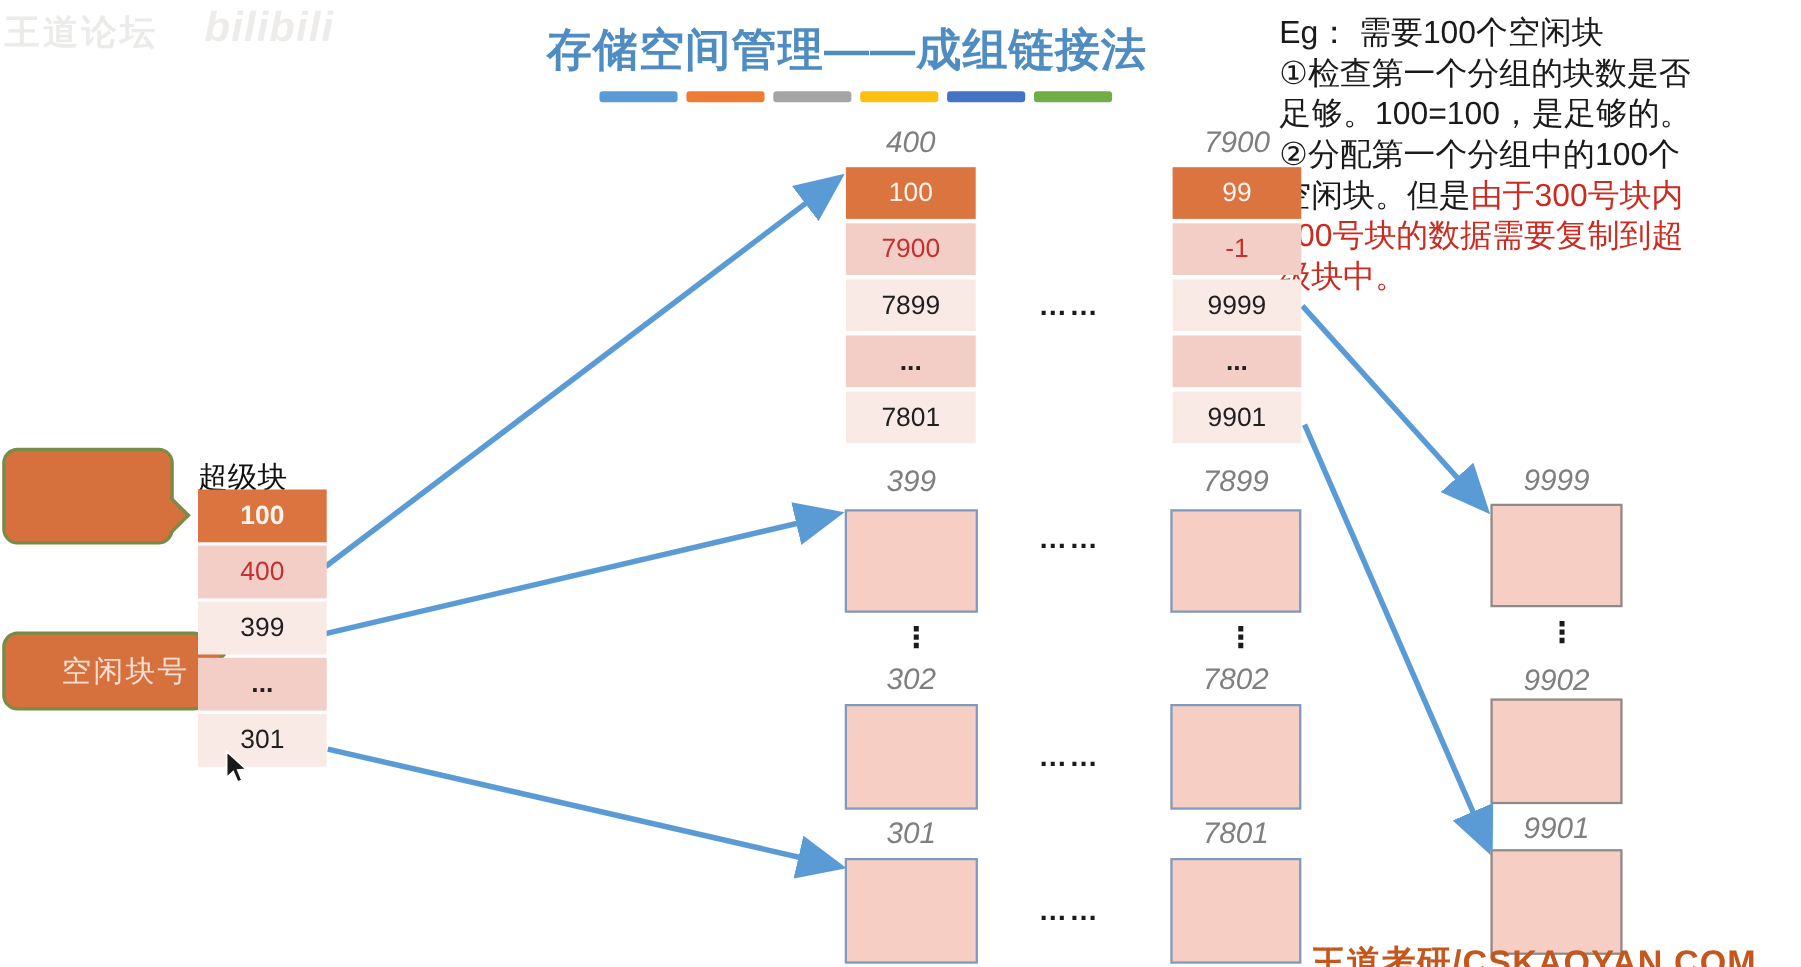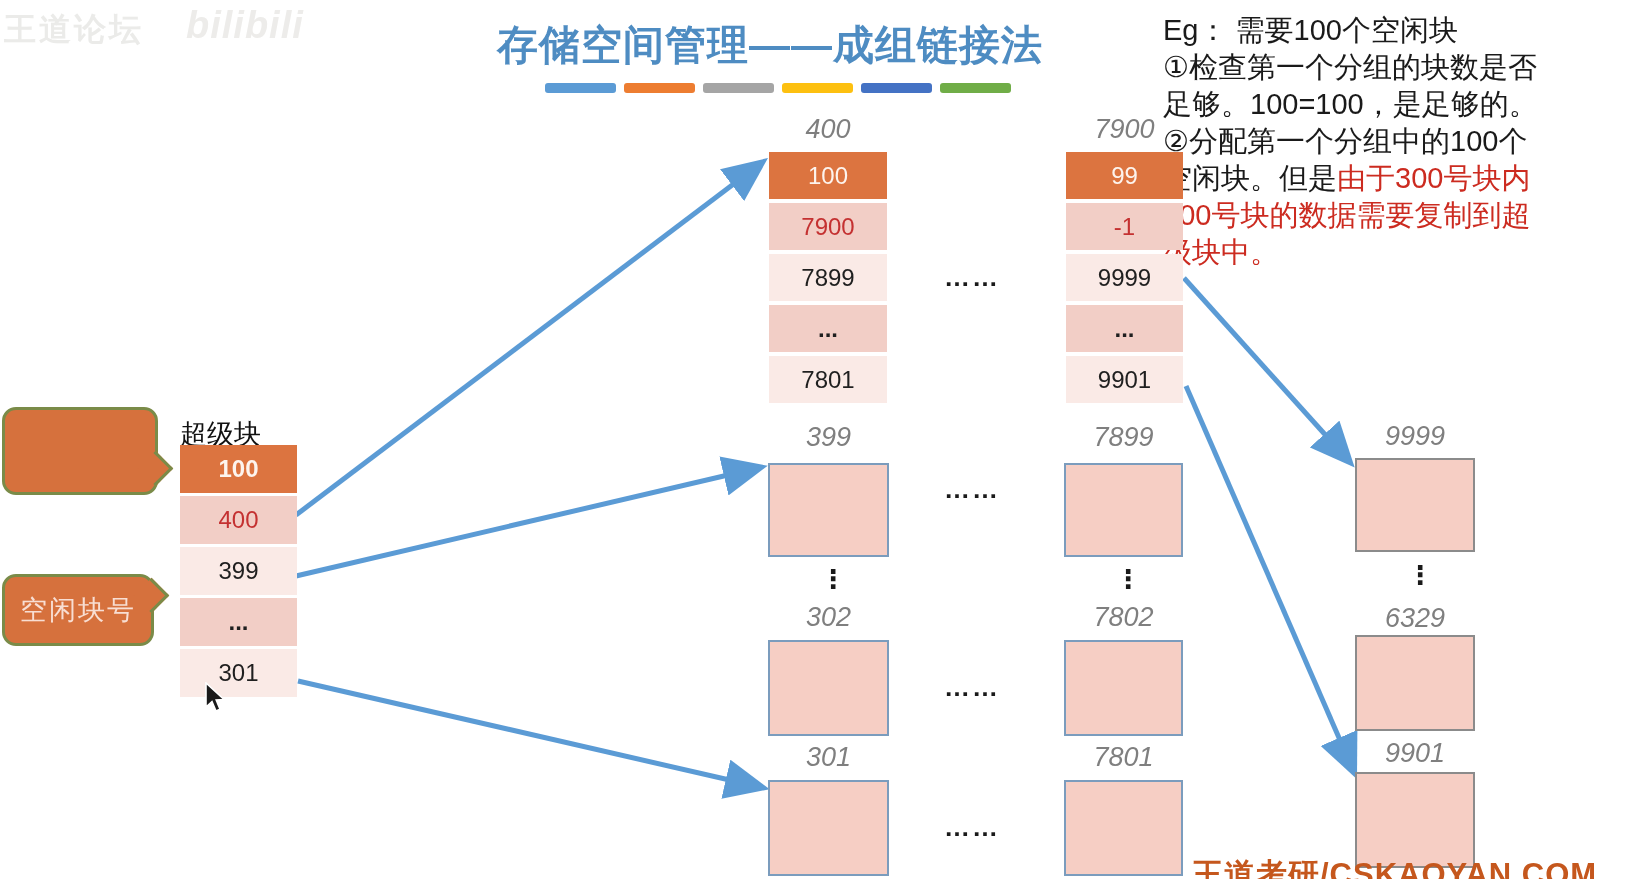--- a/index.html
+++ b/index.html
@@ -94,21 +94,21 @@
     <div><span>足够。100=100，是足够的。</span><span class="red"></span></div>
     <div><span>②分配第一个分组中的100个</span><span class="red"></span></div>
     <div><span>空闲块。但是</span><span class="red">由于300号块内</span></div>
     <div><span></span><span class="red">300号块的数据需要复制到超</span></div>
     <div><span></span><span class="red">级块中。</span></div>
   </div>
 
   <div class="callout" style="left:2px;top:407px;width:150px;height:82px;">
     <span class="tail" style="right:-13px;top:46px;"></span>
   </div>
-  <div class="callout" style="left:2px;top:574px;width:146px;height:66px;">
+  <div class="callout" style="left:2px;top:574px;width:146px;height:66px;padding-left:36px;">
     <span class="tail" style="right:-13px;top:6px;"></span>
     <span style="position:relative">空闲块号</span>
   </div>
 
   <div class="sb-title">超级块</div>
   <div class="tbl sb" style="left:180px;top:445px;">
     <div class="cell c-orange t-bold">100</div>
     <div class="cell c-pink t-red">400</div>
     <div class="cell c-light">399</div>
     <div class="cell c-pink t-bold">...</div>
@@ -144,21 +144,21 @@
   <div class="dots-h" style="left:944px;top:474px;">……</div>
 
   <div class="dots-v" style="left:820px;top:564px;">⋮</div>
   <div class="dots-v" style="left:1115px;top:564px;">⋮</div>
   <div class="dots-v" style="left:1407px;top:560px;">⋮</div>
 
   <div class="glbl" style="left:768px;top:602px;width:121px;">302</div>
   <div class="blk" style="left:768px;top:640px;width:117px;height:92px;"></div>
   <div class="glbl" style="left:1064px;top:602px;width:119px;">7802</div>
   <div class="blk" style="left:1064px;top:640px;width:115px;height:92px;"></div>
-  <div class="glbl" style="left:1355px;top:603px;width:120px;">6329</div>
+  <div class="glbl" style="left:1355px;top:603px;width:120px;">9902</div>
   <div class="blk gray" style="left:1355px;top:635px;width:116px;height:92px;"></div>
   <div class="dots-h" style="left:944px;top:672px;">……</div>
 
   <div class="glbl" style="left:768px;top:742px;width:121px;">301</div>
   <div class="blk" style="left:768px;top:780px;width:117px;height:92px;"></div>
   <div class="glbl" style="left:1064px;top:742px;width:119px;">7801</div>
   <div class="blk" style="left:1064px;top:780px;width:115px;height:92px;"></div>
   <div class="glbl" style="left:1355px;top:738px;width:120px;">9901</div>
   <div class="blk gray" style="left:1355px;top:772px;width:116px;height:92px;"></div>
   <div class="dots-h" style="left:944px;top:812px;">……</div>

